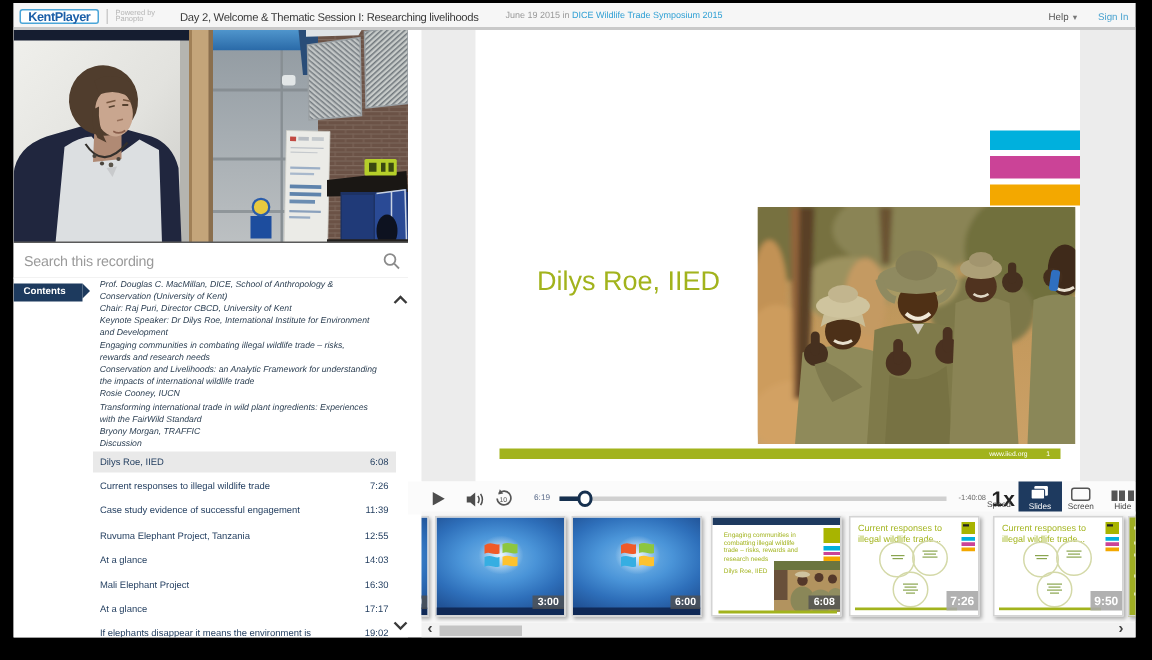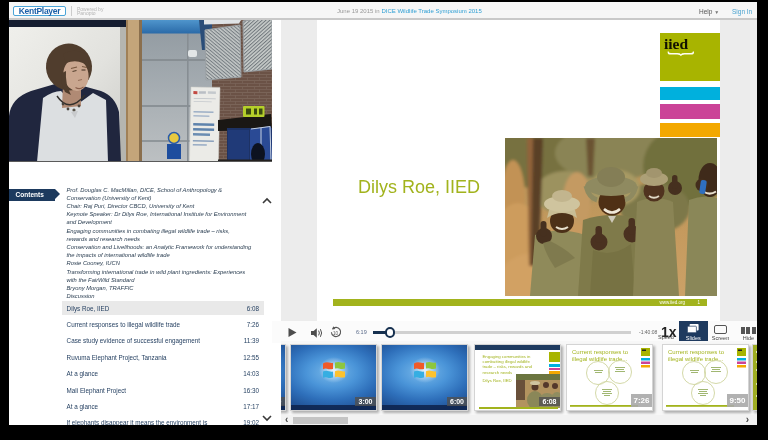--- a/index.html
+++ b/index.html
@@ -63,20 +63,21 @@
 .mbar{position:absolute;width:9px;height:2.2px;}
 </style>
 </head>
 <body>
 <div id="page">
 
   <div id="topbar">
     <div id="kplogo">KentPlayer</div>
     <div id="pdiv"></div>
     <div id="powered">Powered by<br>Panopto</div>
+    <div id="vtitle">Day 2, Welcome &amp; Thematic Session I: Researching livelihoods</div>
     <div id="vdate">June 19 2015 in <a>DICE Wildlife Trade Symposium 2015</a></div>
     <div id="helpl">Help <i>▼</i></div>
     <div id="signin">Sign In</div>
   </div>
 
   <div id="video">
   <svg width="263" height="142" viewBox="0 0 263 142">
     <defs>
       <linearGradient id="wb" x1="0" y1="0" x2="1" y2="1">
         <stop offset="0" stop-color="#f0f0ec"></stop>
@@ -187,20 +188,27 @@
           <circle cx="59" cy="89" r="1.4" fill="#4a443c"></circle>
           <circle cx="65" cy="90" r="1.6" fill="#5a544a"></circle>
           <circle cx="70" cy="86" r="1.4" fill="#4a443c"></circle>
       <path d="M62,92 L66,98 L69,91" fill="#c8cacc"></path>
     </g>
 
     <rect x="0" y="141" width="263" height="1" fill="#5a5a5a"></rect>
   </svg>
   </div>
 
+  <div id="search">
+      <div class="ph">Search this recording</div>
+    <svg style="position:absolute;left:246px;top:6px" width="12" height="12" viewBox="0 0 12 12">
+        <circle cx="5" cy="5" r="3.6" fill="none" stroke="#8a8a8a" stroke-width="1.2"></circle>
+        <line x1="7.8" y1="7.8" x2="11" y2="11" stroke="#8a8a8a" stroke-width="1.2"></line>
+      </svg>
+  </div>
 
   <div id="clist">
     <div class="ital">Prof. Douglas C. MacMillan, DICE, School of Anthropology &amp;<br>Conservation (University of Kent)<br>Chair: Raj Puri, Director CBCD, University of Kent<br>Keynote Speaker: Dr Dilys Roe, International Institute for Environment<br>and Development<br>Engaging communities in combating illegal wildlife trade – risks,<br>rewards and research needs<br>Conservation and Livelihoods: an Analytic Framework for understanding<br>the impacts of international wildlife trade<br>Rosie Cooney, IUCN<br>Transforming international trade in wild plant ingredients: Experiences<br>with the FairWild Standard<br>Bryony Morgan, TRAFFIC<br>Discussion</div>
     <div class="trow hl" style="top:116px">
         <span class="tt">Dilys Roe, IIED</span>
         <span class="tm">6:08</span>
       </div>
     <div class="trow" style="top:132.4px">
         <span class="tt">Current responses to illegal wildlife trade</span>
         <span class="tm">7:26</span>
@@ -234,26 +242,20 @@
         </svg></div>
     <div class="scar" style="top:224px"><svg width="12" height="10" viewBox="0 0 12 10">
           <path d="M2 3 L6 7 L10 3" stroke="#3a3a3a" stroke-width="1.6" fill="none"></path>
         </svg></div>
   </div>
   <div id="ctab">Contents</div>
 
   <div id="slidearea">
     <div id="slide">
       <div id="sauthor">Dilys Roe, IIED</div>
-      <div id="ilogo">
-        <svg width="60" height="48" viewBox="0 0 60 48">
-          <text x="4" y="16" font-family="Liberation Serif,serif" font-weight="bold" font-size="15.5" fill="#111100">iied</text>
-          <path d="M5.5 18.5 L5.5 19.5 Q5.5 21.2 8.5 21.2 L14 21.2 Q16.5 21.2 17.3 22.6 Q18.1 21.2 20.6 21.2 L26 21.2 Q29 21.2 29 19.5 L29 18.5 L28 18.5 Q28 19.9 26 19.9 L20.6 19.9 Q17.8 19.9 17.3 21 Q16.8 19.9 14 19.9 L8.5 19.9 Q6.5 19.9 6.5 18.5 Z" fill="#fffef2" transform="translate(1.5,-2.2) scale(1.12)"></path>
-        </svg>
-      </div>
       <div id="bar-b"></div>
       <div id="bar-p"></div>
       <div id="bar-o"></div>
       <div id="photo">
       <svg width="212" height="158" viewBox="0 0 212 158">
         <defs>
           <linearGradient id="sav" x1="0" y1="0" x2="0" y2="1">
             <stop offset="0" stop-color="#ad9057"></stop>
                 <stop offset="0.6" stop-color="#c59a5e"></stop>
                 <stop offset="1" stop-color="#cba167"></stop>

